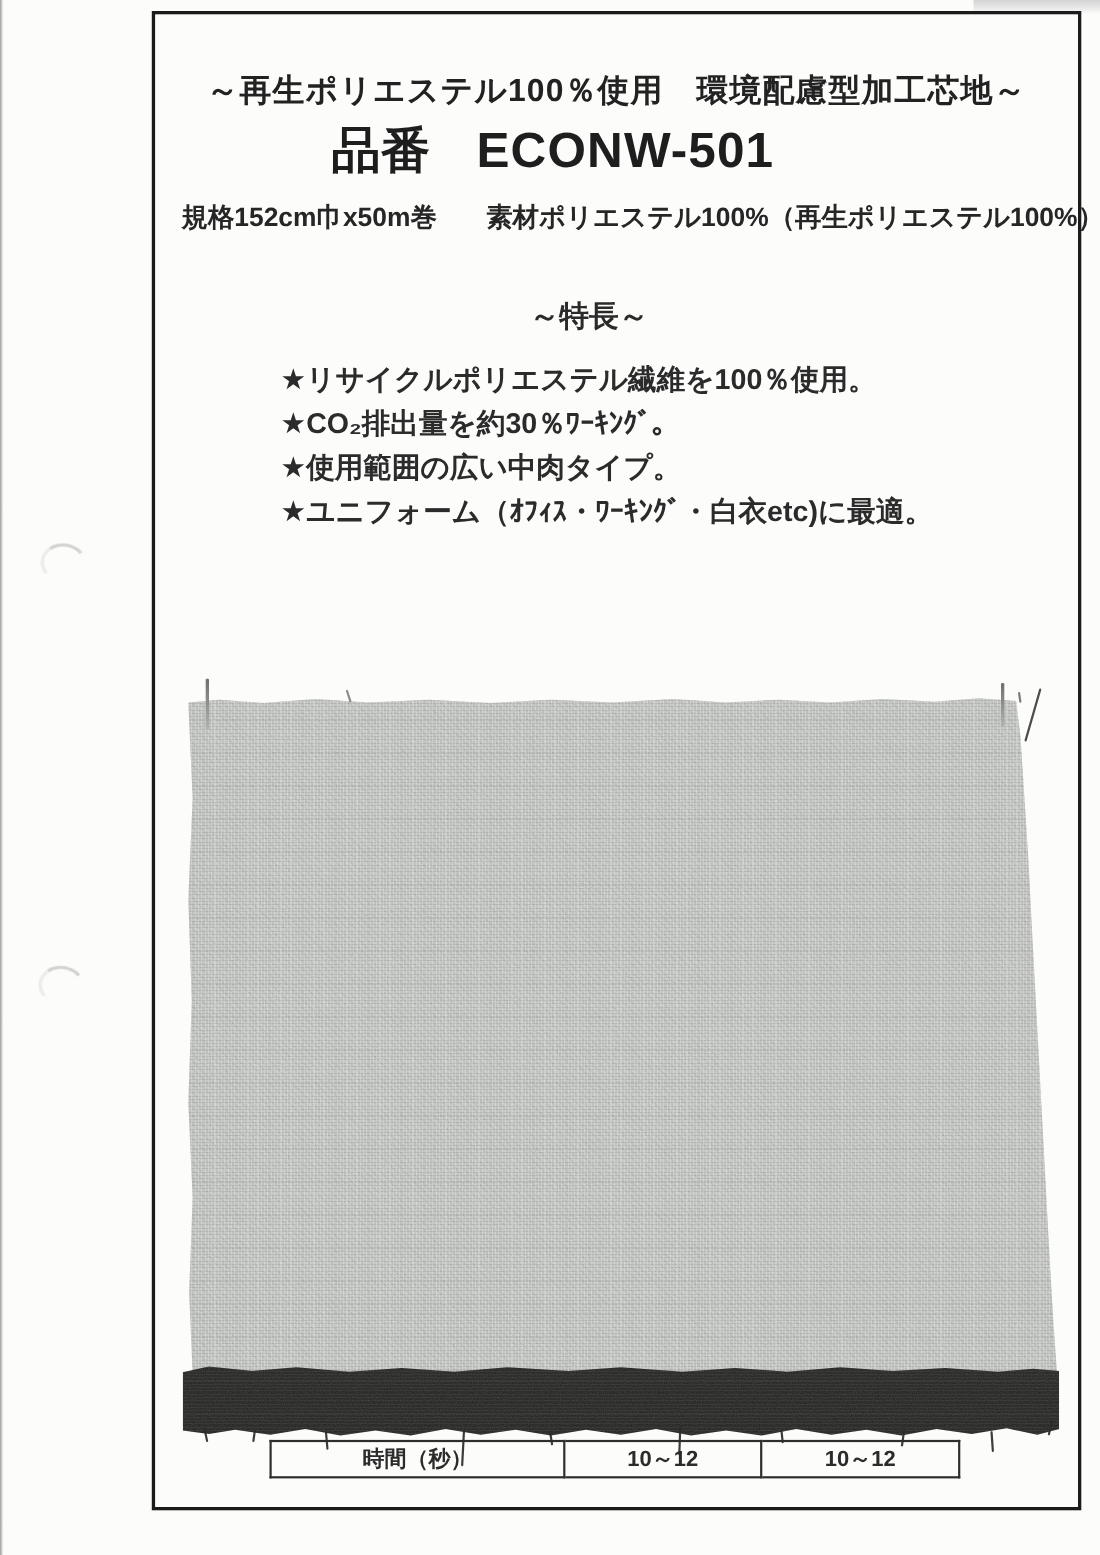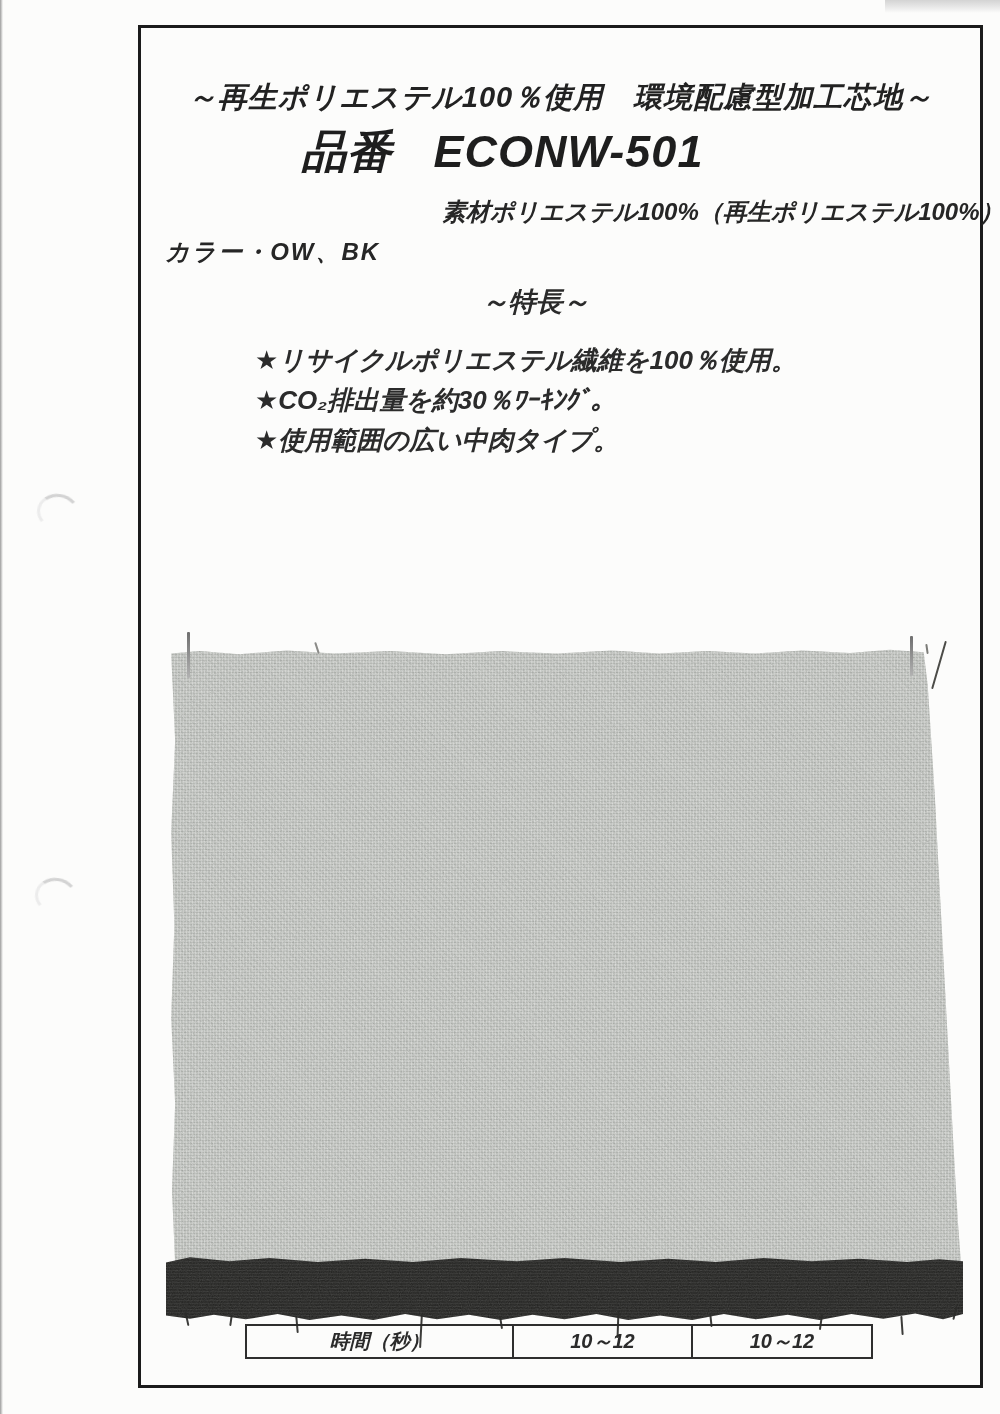--- a/index.html
+++ b/index.html
@@ -16,22 +16,22 @@
     background:linear-gradient(90deg,rgba(40,40,40,.45),rgba(40,40,40,0));}
   .smudge{position:absolute;left:885px;top:0;width:115px;height:13px;opacity:.75;
     background:linear-gradient(180deg,#c6c6c6 0%,#e2e2e2 55%,rgba(255,255,255,0) 100%);}
   .hole{position:absolute;width:36px;height:30px;border-radius:50%;
     border:3px solid transparent;border-top-color:#d3d3d3;border-left-color:#ececec;
     filter:blur(.4px);transform:rotate(8deg);}
   .hole.h1{left:37px;top:494px;}
   .hole.h2{left:35px;top:878px;}
 
   .frame{
-    position:absolute;left:138px;top:25px;width:845px;height:1363px;
-    border:3px solid #1b1b1b;box-sizing:border-box;background:transparent;font-style:italic;
+    position:absolute;left:138px;top:10px;width:845px;height:1363px;
+    border:3px solid #1b1b1b;box-sizing:border-box;background:transparent;
   }
   .frame > *{position:absolute;}
 
   .tagline{top:50px;left:0;width:100%;text-align:center;
     font-size:29px;font-weight:800;letter-spacing:1px;color:#222;white-space:nowrap;}
   .product-line{top:94px;left:0;width:100%;text-align:center;transform:translateX(-58px);
     font-size:45px;font-weight:800;color:#1e1e1e;white-space:nowrap;}
   .product-line .num{margin-left:42px;letter-spacing:1px;}
 
   .spec-size{top:168px;left:24px;font-size:24px;font-weight:700;white-space:nowrap;}
@@ -100,29 +100,30 @@
   <div class="hole h2"></div>
 
   <div class="frame">
 
     <div class="tagline">～再生ポリエステル100％使用　環境配慮型加工芯地～</div>
 
     <div class="product-line">
       <span>品番</span><span class="num">ECONW-501</span>
     </div>
 
+    <div class="spec-size">規格152cm巾x50m巻</div>
     <div class="spec-material">素材ポリエステル100%（再生ポリエステル100%）</div>
-    <div class="spec-color">カラー・OW、BK</div>
 
     <div class="features-heading">～特長～</div>
 
     <div class="features">
       <div class="feature">★リサイクルポリエステル繊維を100％使用。</div>
       <div class="feature">★CO₂排出量を約30％ﾜｰｷﾝｸﾞ。</div>
       <div class="feature">★使用範囲の広い中肉タイプ。</div>
+      <div class="feature">★ユニフォーム（ｵﾌｨｽ・ﾜｰｷﾝｸﾞ・白衣etc)に最適。</div>
     </div>
 
     <table class="time-table">
       <tbody>
         <tr>
           <td class="c1">時間（秒）</td>
           <td class="c2">10～12</td>
           <td class="c3">10～12</td>
         </tr>
       </tbody>

